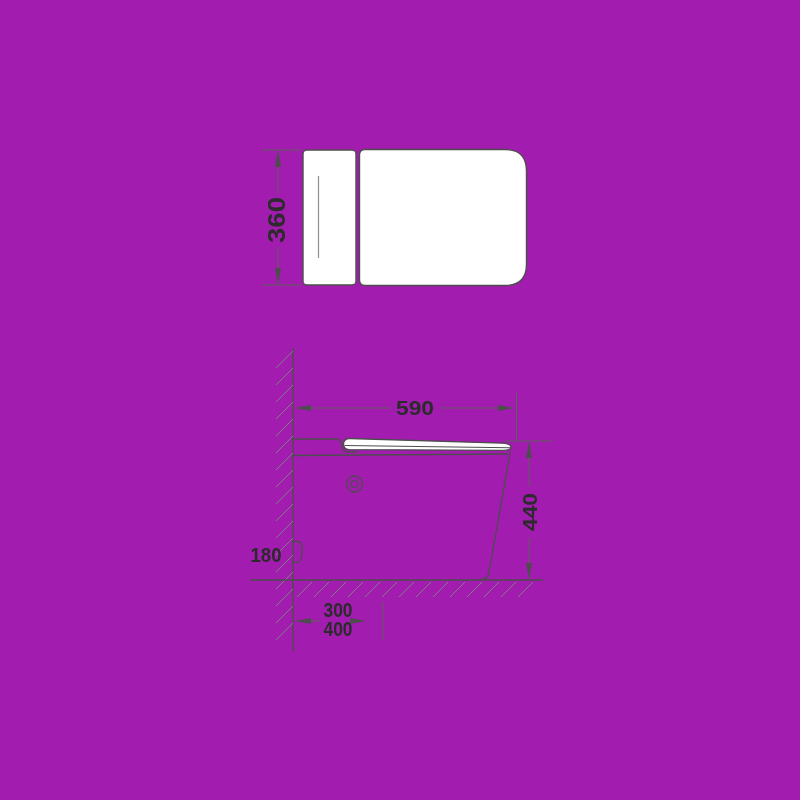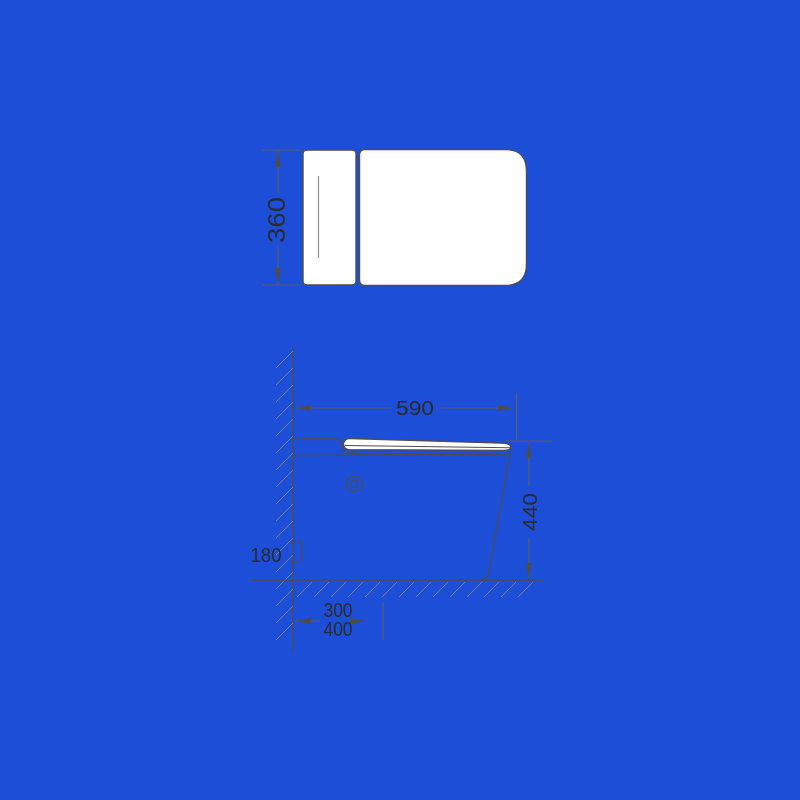--- a/index.html
+++ b/index.html
@@ -5,22 +5,23 @@
   html, body {
     margin: 0;
     padding: 0;
     background: #ffffff;
     font-family: "Liberation Sans", sans-serif;
   }
   #canvas {
     position: relative;
     width: 800px;
     height: 800px;
-    background: #1d4ed8;
+    background: #a21caf;
     overflow: hidden;
+    font-weight: bold;
   }
   svg text {
     font-family: "Liberation Sans", "DejaVu Sans", sans-serif;
     fill: #2b2b2b;
   }
   .dim-text { font-size: 20px; }
   .dim-text-lg { font-size: 23px; }
 </style>
 </head>
 <body>

